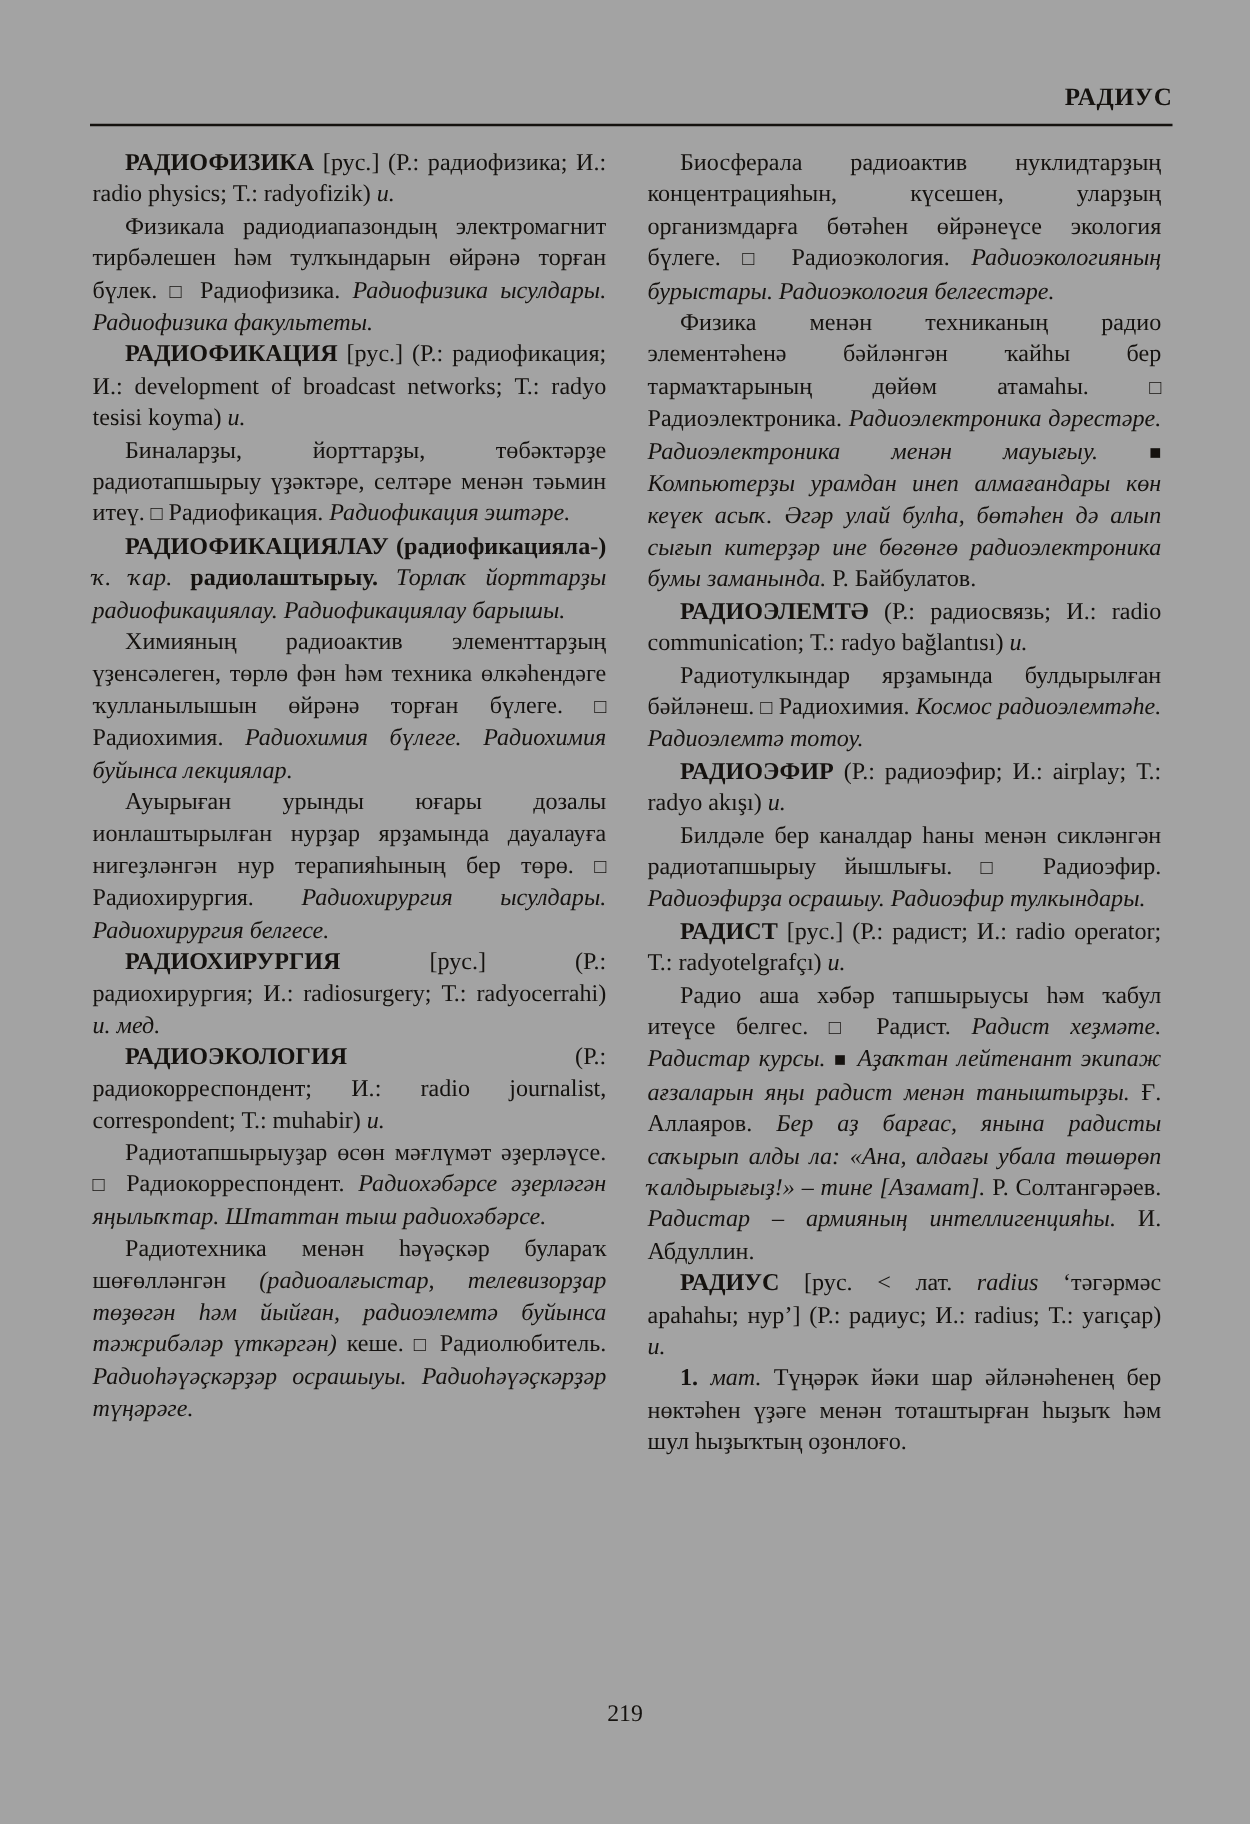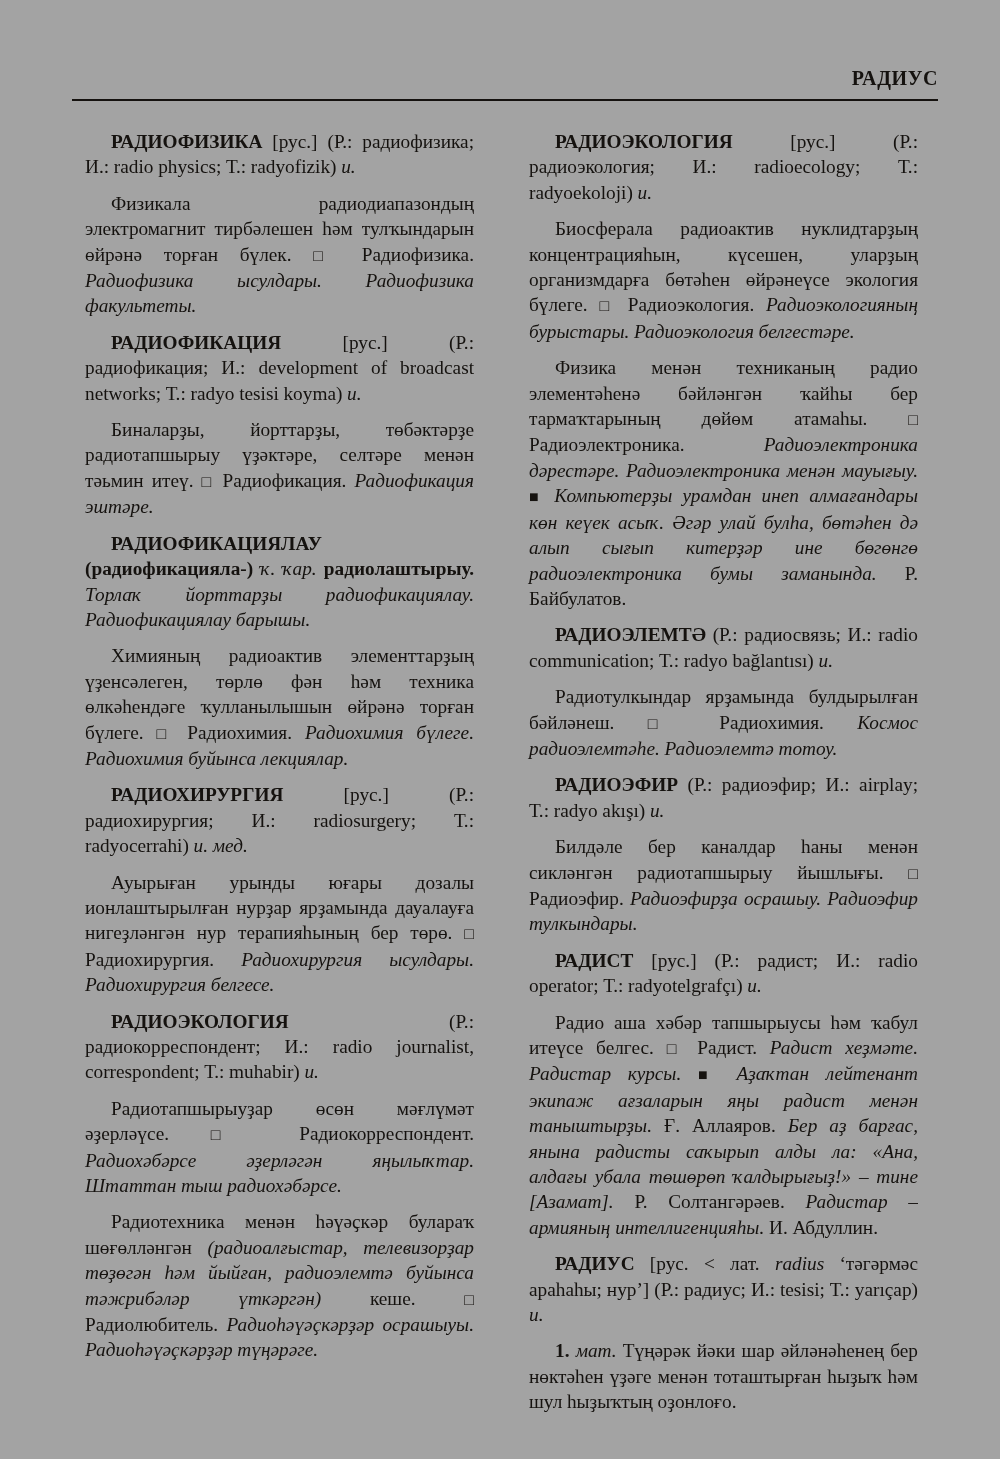--- a/index.html
+++ b/index.html
@@ -53,21 +53,21 @@
     width: 856px;
     height: 1212px;
     display: flex;
     gap: 33px;
   }
   .col {
     width: 411px;
     flex: 0 0 411px;
   }
   .col p {
-    margin: 11px;
+    margin: 0;
     font-size: 19.3px;
     line-height: 25.4px;
     text-align: justify;
     text-justify: inter-word;
     hyphens: manual;
     word-spacing: -0.1px;
   }
   .col p.ind { text-indent: 26px; }
   .hw { font-weight: bold; }
   .it { font-style: italic; }
@@ -104,46 +104,48 @@
       <p class="ind"><span class="hw">РАДИОФИЗИКА</span><span> [рус.] (Р.: радиофизика; И.: radio physics; Т.: radyofizik) </span><span class="it">и.</span></p>
       <p class="ind"><span>Физикала радиодиапазондың электромагнит тирбәлешен һәм тулҡындарын өйрәнә торған бүлек. </span><span class="sq"></span> <span>Радиофизика. </span><span class="it">Радиофизика ысулдары. Радиофизика факультеты.</span></p>
 
       <p class="ind"><span class="hw">РАДИОФИКАЦИЯ</span><span> [рус.] (Р.: радиофикация; И.: development of broadcast networks; Т.: radyo tesisi koyma) </span><span class="it">и.</span></p>
       <p class="ind"><span>Биналарҙы, йорттарҙы, төбәктәрҙе радиотапшырыу үҙәктәре, селтәре менән тәьмин итеү. </span><span class="sq"></span> <span>Радиофикация. </span><span class="it">Радиофикация эштәре.</span></p>
 
       <p class="ind"><span class="hw">РАДИОФИКАЦИЯЛАУ</span> <span class="hw">(радиофикацияла-)</span> <span class="it">ҡ. ҡар.</span> <span class="hw">радиолаштырыу.</span> <span class="it">Торлаҡ йорттарҙы радиофикациялау. Радиофикациялау барышы.</span></p>
 
       <p class="ind"><span>Химияның радиоактив элементтарҙың үҙенсәлеген, төрлө фән һәм техника өлкәһендәге ҡулланылышын өйрәнә торған бүлеге. </span><span class="sq"></span> <span>Радиохимия. </span><span class="it">Радиохимия бүлеге. Радиохимия буйынса лекциялар.</span></p>
 
+      <p class="ind"><span>Ауырыған урынды юғары дозалы ионлаштырылған нурҙар ярҙамында дауалауға нигеҙләнгән нур терапияһының бер төрө. </span><span class="sq"></span> <span>Радиохирургия. </span><span class="it">Радиохирургия ысулдары. Радиохирургия белгесе.</span></p>
       <p class="ind"><span class="hw">РАДИОХИРУРГИЯ</span><span> [рус.] (Р.: радиохирургия; И.: radiosurgery; Т.: radyocerrahi) </span><span class="it">и.</span> <span class="it">мед.</span></p>
-      <p class="ind"><span>Ауырыған урынды юғары дозалы ионлаштырылған нурҙар ярҙамында дауалауға нигеҙләнгән нур терапияһының бер төрө. </span><span class="sq"></span> <span>Радиохирургия. </span><span class="it">Радиохирургия ысулдары. Радиохирургия белгесе.</span></p>
 
       <p class="ind"><span class="hw">РАДИОЭКОЛОГИЯ</span><span> (Р.: радиокорреспондент; И.: radio journalist, correspondent; Т.: muhabir) </span><span class="it">и.</span></p>
       <p class="ind"><span>Радиотапшырыуҙар өсөн мәғлүмәт әҙерләүсе. </span><span class="sq"></span> <span>Радиокорреспондент. </span><span class="it">Радиохәбәрсе әҙерләгән яңылыҡтар. Штаттан тыш радиохәбәрсе.</span></p>
 
       <p class="ind"><span>Радиотехника менән һәүәҫкәр булараҡ шөғөлләнгән </span><span class="it">(радиоалғыстар, телевизорҙар төҙөгән һәм йыйған, радиоэлемтә буйынса тәжрибәләр үткәргән)</span><span> кеше. </span><span class="sq"></span> <span>Радиолюбитель. </span><span class="it">Радиоһәүәҫкәрҙәр осрашыуы. Радиоһәүәҫкәрҙәр түңәрәге.</span></p>
 
     </div>
 
     <div class="col">
 
-      <p class="ind"><span class="hw">РАДИОЭКОЛОГИЯ</span><span> [рус.] (Р.: радиоэкология; И.: radioecology; Т.: radyoekoloji) </span><span class="it">и.</span></p>
       <p class="ind"><span>Биосферала радиоактив нуклидтарҙың концентрацияһын, күсешен, уларҙың организмдарға бөтәһен өйрәнеүсе экология бүлеге. </span><span class="sq"></span> <span>Радиоэкология. </span><span class="it">Радиоэкологияның бурыстары. Радиоэкология белгестәре.</span></p>
 
       <p class="ind"><span>Физика менән техниканың радио элементәһенә бәйләнгән ҡайһы бер тармаҡтарының дөйөм атамаһы. </span><span class="sq"></span> <span>Радиоэлектроника. </span><span class="it">Радиоэлектроника дәрестәре. Радиоэлектроника менән мауығыу. </span><span class="sqf"></span> <span class="it">Компьютерҙы урамдан инеп алмағандары көн кеүек асыҡ. Әгәр улай булһа, бөтәһен дә алып сығып китерҙәр ине бөгөнгө радиоэлектроника бумы заманында.</span> <span>Р. Байбулатов.</span></p>
 
       <p class="ind"><span class="hw">РАДИОЭЛЕМТӘ</span><span> (Р.: радиосвязь; И.: radio communication; Т.: radyo bağlantısı) </span><span class="it">и.</span></p>
       <p class="ind"><span>Радиотулкындар ярҙамында булдырылған бәйләнеш. </span><span class="sq"></span> <span>Радиохимия. </span><span class="it">Космос радиоэлемтәһе. Радиоэлемтә тотоу.</span></p>
 
       <p class="ind"><span class="hw">РАДИОЭФИР</span><span> (Р.: радиоэфир; И.: airplay; Т.: radyo akışı) </span><span class="it">и.</span></p>
       <p class="ind"><span>Билдәле бер каналдар һаны менән сикләнгән радиотапшырыу йышлығы. </span><span class="sq"></span> <span>Радиоэфир. </span><span class="it">Радиоэфирҙа осрашыу. Радиоэфир тулкындары.</span></p>
 
       <p class="ind"><span class="hw">РАДИСТ</span><span> [рус.] (Р.: радист; И.: radio operator; Т.: radyotelgrafçı) </span><span class="it">и.</span></p>
       <p class="ind"><span>Радио аша хәбәр тапшырыусы һәм ҡабул итеүсе белгес. </span><span class="sq"></span> <span>Радист. </span><span class="it">Радист хеҙмәте. Радистар курсы. </span><span class="sqf"></span> <span class="it">Аҙаҡтан лейтенант экипаж ағзаларын яңы радист менән таныштырҙы.</span> <span>Ғ. Аллаяров.</span> <span class="it">Бер аҙ барғас, янына радисты саҡырып алды ла: «Ана, алдағы убала төшөрөп ҡалдырығыҙ!» – тине [Азамат].</span> <span>Р. Солтангәрәев.</span> <span class="it">Радистар – армияның интеллигенцияһы.</span> <span>И. Абдуллин.</span></p>
 
-      <p class="ind"><span class="hw">РАДИУС</span><span> [рус. &lt; лат. </span><span class="it">radius</span><span> ‘тәгәрмәс араһаһы; нур’] (Р.: радиус; И.: tesisi; Т.: yarıçap) </span><span class="it">и.</span></p>
+      <p class="ind"><span class="hw">РАДИУС</span><span> [рус. &lt; лат. </span><span class="it">radius</span><span> ‘тәгәрмәс араһаһы; нур’] (Р.: радиус; И.: radius; Т.: yarıçap) </span><span class="it">и.</span></p>
       <p class="ind"><span class="num">1.</span> <span class="it">мат.</span> <span>Түңәрәк йәки шар әйләнәһенең бер нөктәһен үҙәге менән тоташтырған һыҙыҡ һәм шул һыҙыҡтың оҙонлоғо.</span></p>
 
     </div>
   </div>
 
+  <div class="folio">
+    <span>219</span>
+  </div>
 
 </div>
 
 </body></html>

